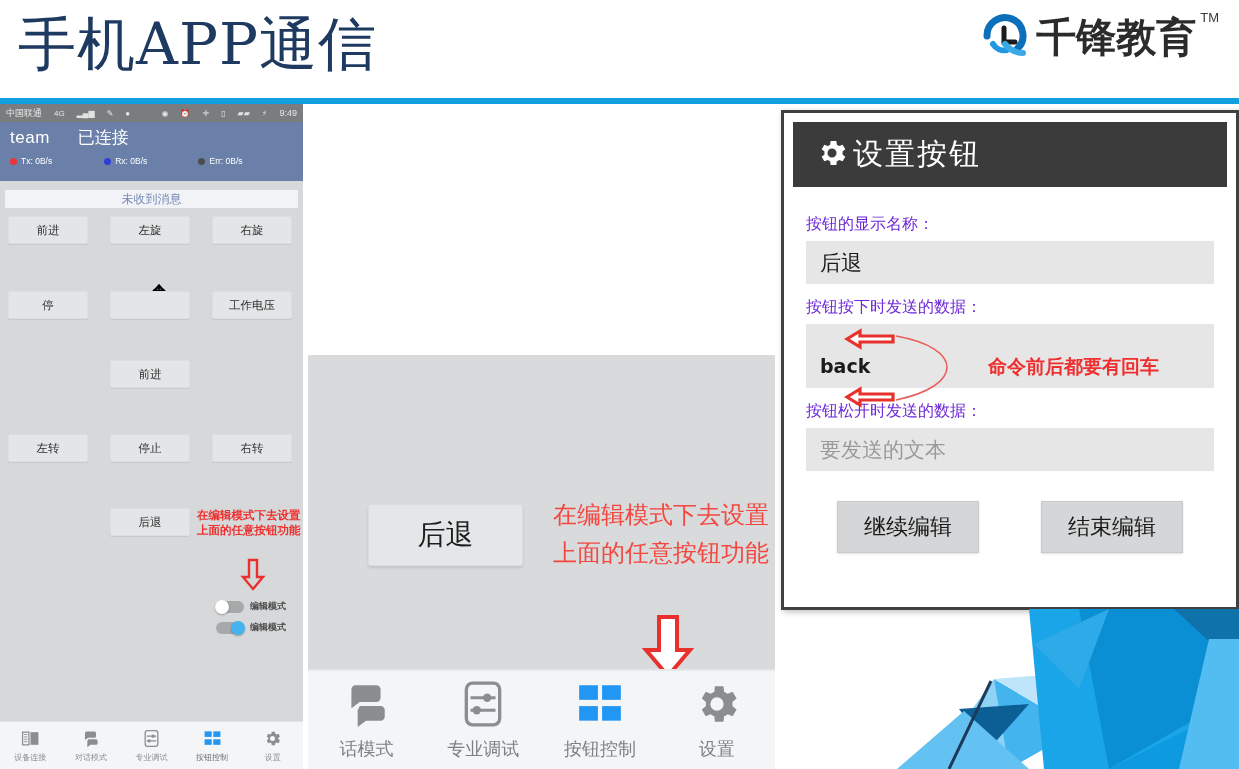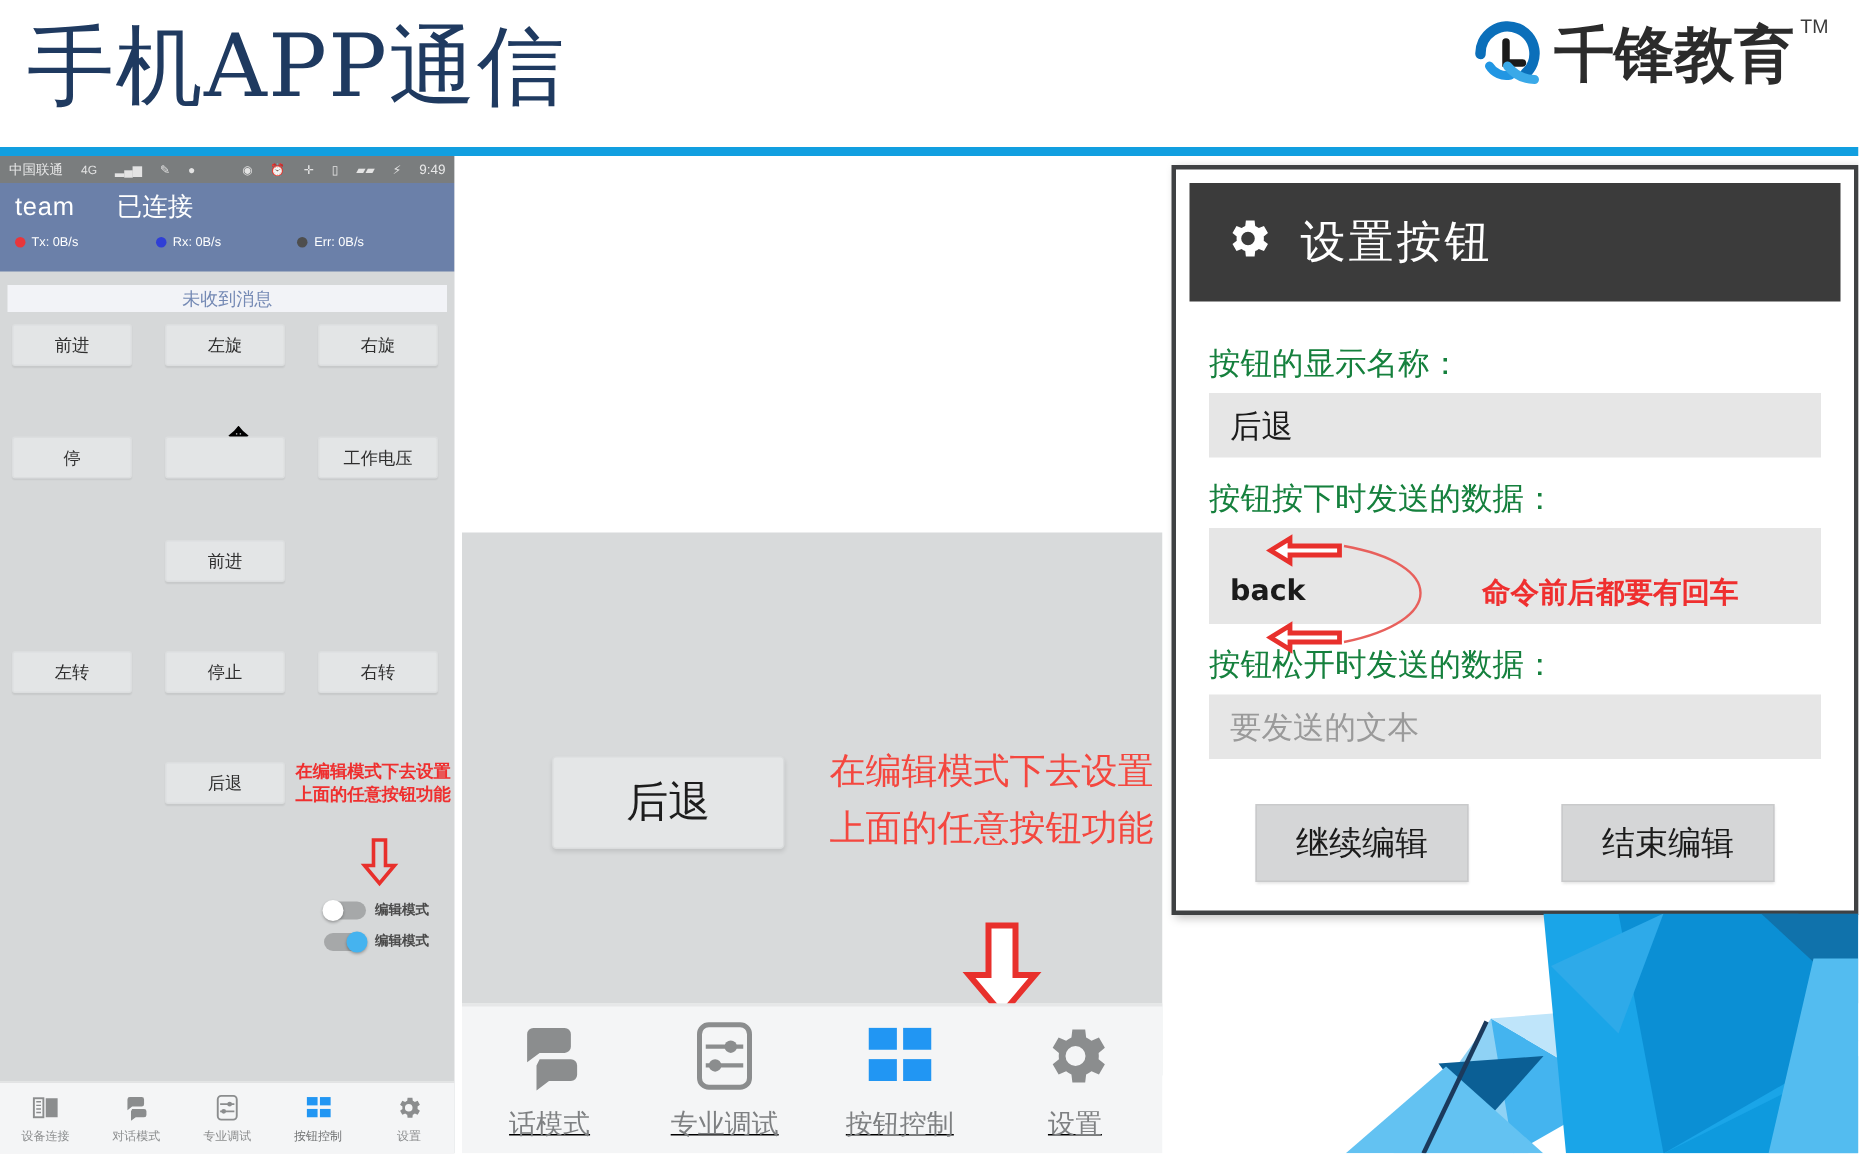--- a/index.html
+++ b/index.html
@@ -115,21 +115,21 @@
     position: absolute; left: 308px; top: 104px; width: 467px; height: 665px;
     background: #ffffff; overflow: hidden;
   }
   .zoom-gray {
     position: absolute; left: 0; top: 251px; width: 467px; height: 362px;
     background: #d8dadb;
   }
   .zoom-tabbar {
     position: absolute; left: 0; bottom: 0; width: 467px; height: 100px;
     background: #f4f5f6; border-top: 2px solid #e6e7e8;
-    display: flex; align-items: flex-end; padding-bottom: 8px; text-decoration: underline;
+    display: flex; align-items: flex-end; padding-bottom: 8px;
   }
   .ztab {
     flex: 1; display: flex; flex-direction: column; align-items: center;
     gap: 8px; color: #7e8082; font-size: 18px;
   }
   .ztab-ico { height: 52px; display: flex; align-items: flex-end; }
   .zbtn {
     position: absolute; left: 60px; top: 400px; width: 155px; height: 62px;
     background: #e4e6e7; border: 1px solid #dadcdd; border-radius: 3px;
     display: flex; align-items: center; justify-content: center;
@@ -156,27 +156,27 @@
   .ztg.on  .zknob { right: -2px; background: #45b3ef; }
   .ztg-label { font-size: 22px; color: #3f3f3f; }
 
   
   .dialog {
     position: absolute; left: 781px; top: 110px; width: 458px; height: 500px;
     background: #ffffff; border: 3px solid #3f4143;
     box-shadow: 2px 2px 6px rgba(0,0,0,.25);
   }
   .dlg-header {
-    margin: 9px 9px 0 9px; height: 79px; background: #3b3b3b;
-    display: flex; align-items: center; gap: 18px; padding-left: 22px;
+    margin: 9px 9px 0 9px; height: 65px; background: #3b3b3b;
+    display: flex; align-items: center; gap: 4px; padding-left: 22px;
   }
   .dlg-title { color: #ffffff; font-size: 30px; letter-spacing: 2px; }
   .dlg-body { padding: 14px 22px 0 22px; }
   .dlg-label {
-    font-size: 21px; color: #15803d; margin: 13px 0 6px 0;
+    font-size: 16px; color: #6d28d9; margin: 13px 0 6px 0;
   }
   .dlg-field {
     background: #e6e6e6; height: 43px; display: flex; align-items: center;
     padding: 0 14px; font-size: 21px; color: #1b1b1b;
   }
   .dlg-field.placeholder { color: #9a9a9a; }
   .dlg-bigfield {
     background: #e6e6e6; height: 64px; position: relative;
   }
   .bf-val {

